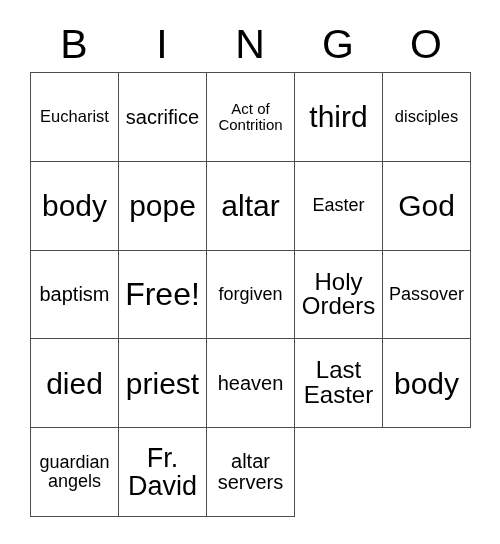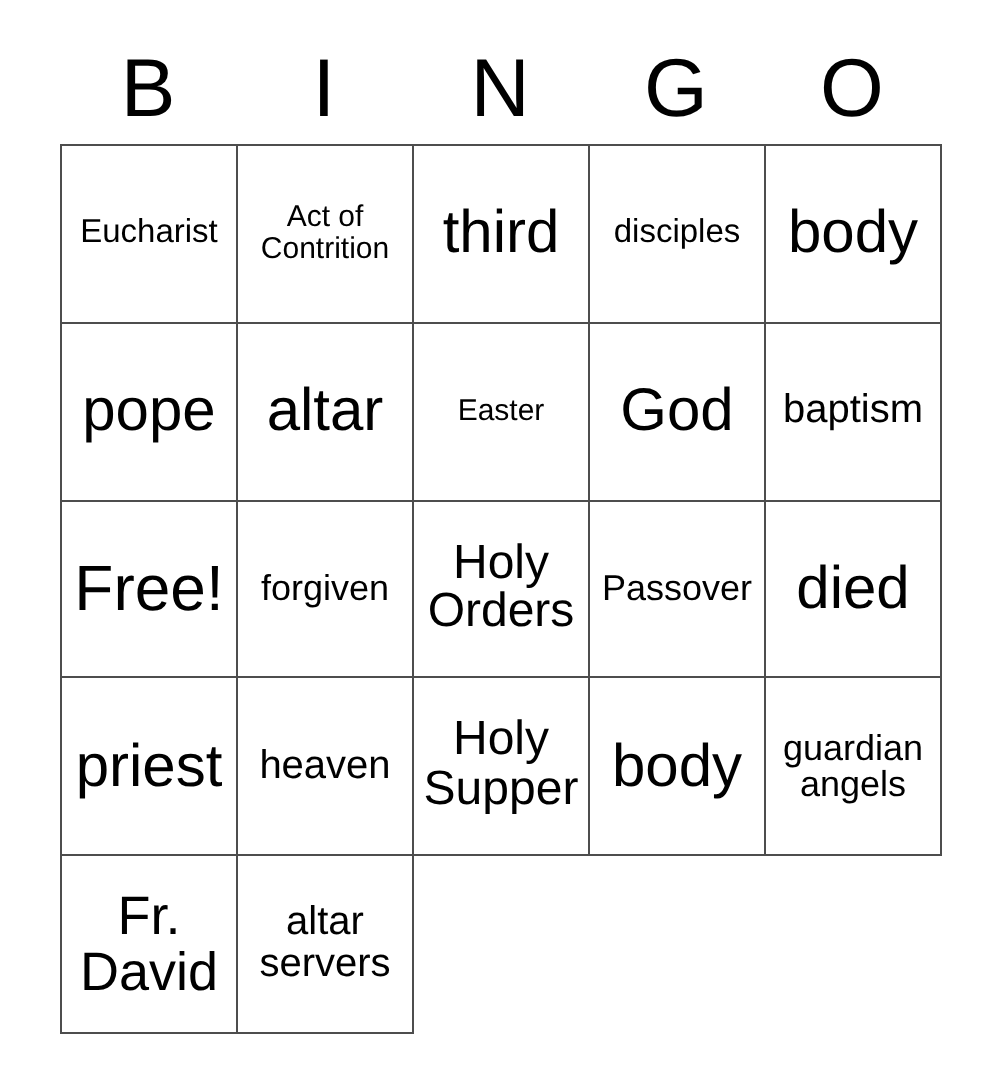--- a/index.html
+++ b/index.html
@@ -77,21 +77,21 @@
     white-space: normal;
     word-break: normal;
     color: #000000;
   }
 
   
   .fs-xs   { font-size: 15px; }
   .fs-s    { font-size: 16.5px; }
   .fs-sm   { font-size: 18px; }
   .fs-m    { font-size: 20px; }
-  .fs-ml   { font-size: 15px; }
+  .fs-ml   { font-size: 18px; }
   .fs-l    { font-size: 24px; }
   .fs-xl   { font-size: 27px; }
   .fs-xxl  { font-size: 30px; }
   .fs-free { font-size: 32px; }
 </style>
 </head>
 <body>
 
 <div id="bingo-card">
 
@@ -100,20 +100,23 @@
     <div class="header-cell">I</div>
     <div class="header-cell">N</div>
     <div class="header-cell">G</div>
     <div class="header-cell">O</div>
   </div>
 
   <div class="grid">
 
     <div class="cell">
       <span class="cell-text fs-s">Eucharist</span>
+    </div>
+    <div class="cell">
+      <span class="cell-text fs-m">sacrifice</span>
     </div>
     <div class="cell">
       <span class="cell-text fs-xs">Act of Contrition</span>
     </div>
     <div class="cell">
       <span class="cell-text fs-xxl">third</span>
     </div>
     <div class="cell">
       <span class="cell-text fs-s">disciples</span>
     </div>
@@ -154,21 +157,21 @@
       <span class="cell-text fs-xxl">died</span>
     </div>
     <div class="cell">
       <span class="cell-text fs-xxl">priest</span>
     </div>
     <div class="cell">
       <span class="cell-text fs-m">heaven</span>
     </div>
 
     <div class="cell">
-      <span class="cell-text fs-l">Holy Supper</span>
+      <span class="cell-text fs-l">Last Easter</span>
     </div>
     <div class="cell">
       <span class="cell-text fs-xxl">body</span>
     </div>
     <div class="cell">
       <span class="cell-text fs-sm">guardian angels</span>
     </div>
     <div class="cell">
       <span class="cell-text fs-xl">Fr. David</span>
     </div>

